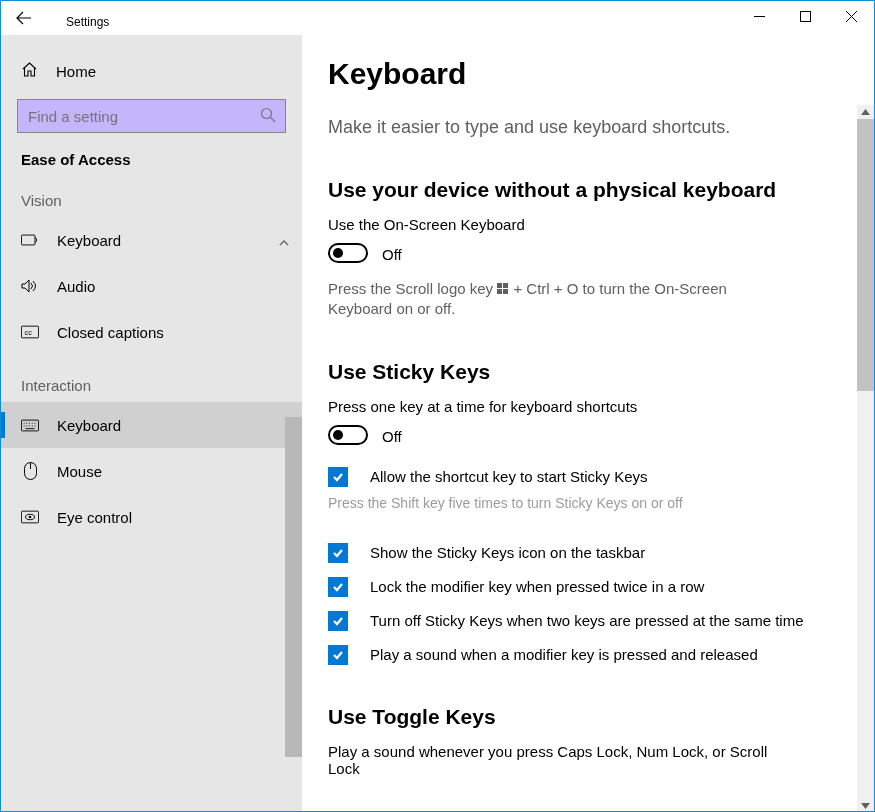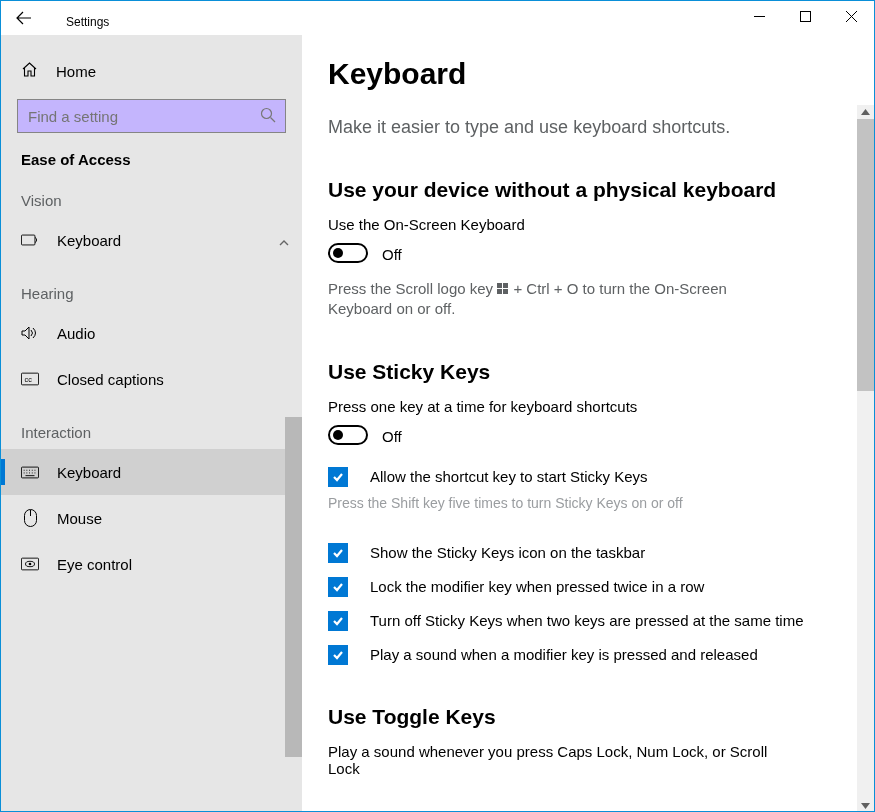--- a/index.html
+++ b/index.html
@@ -126,21 +126,20 @@
     <div class="nav-item">
       <span class="ico">
         <svg width="20" height="16" viewBox="0 0 20 16">
             <rect x="0.5" y="2.5" width="15" height="11" rx="1" stroke="#000" fill="none"></rect>
             <path d="M16 5 Q19 8 16 11" stroke="#000" fill="none"></path>
           </svg>
       </span>
       <span>Keyboard</span>
     </div>
 
-    <div class="group-label">Hearing</div>
     <div class="nav-item">
       <span class="ico">
         <svg width="18" height="16" viewBox="0 0 18 16">
             <path d="M1 6 H4 L8 2 V14 L4 10 H1 Z" stroke="#000" fill="none"></path>
             <path d="M10 5 Q13 8 10 11 M12 3 Q17 8 12 13" stroke="#000" fill="none"></path>
           </svg>
       </span>
       <span>Audio</span>
     </div>
     <div class="nav-item">

